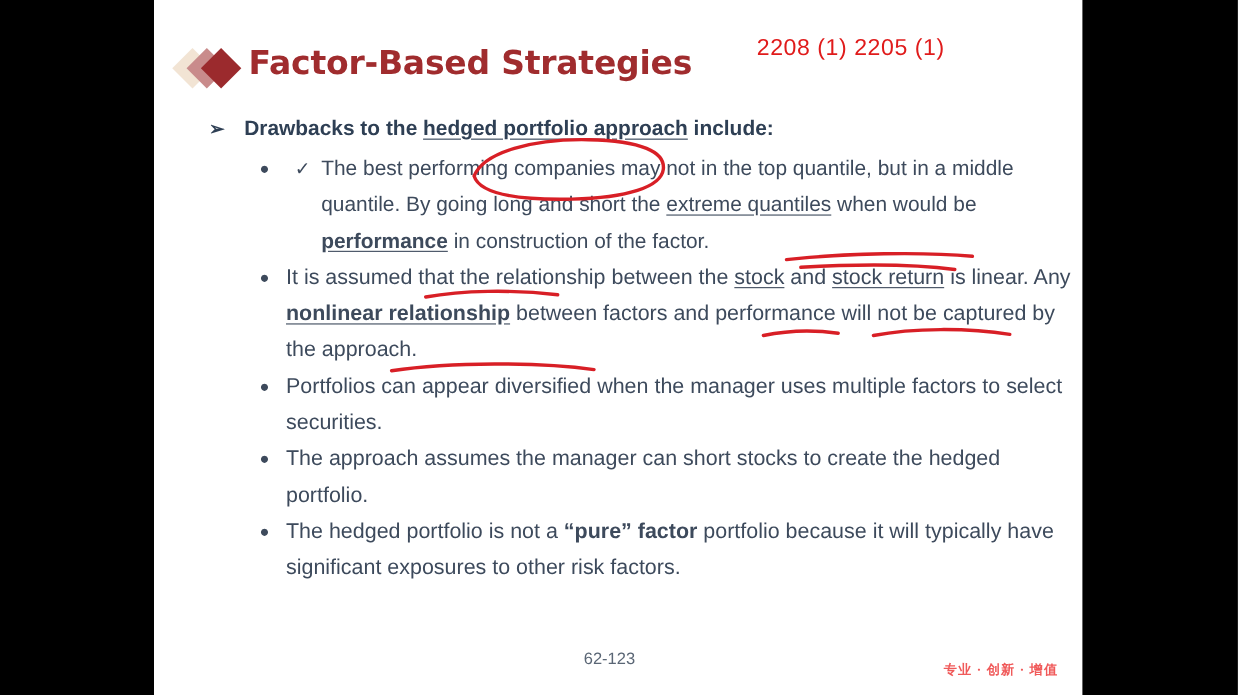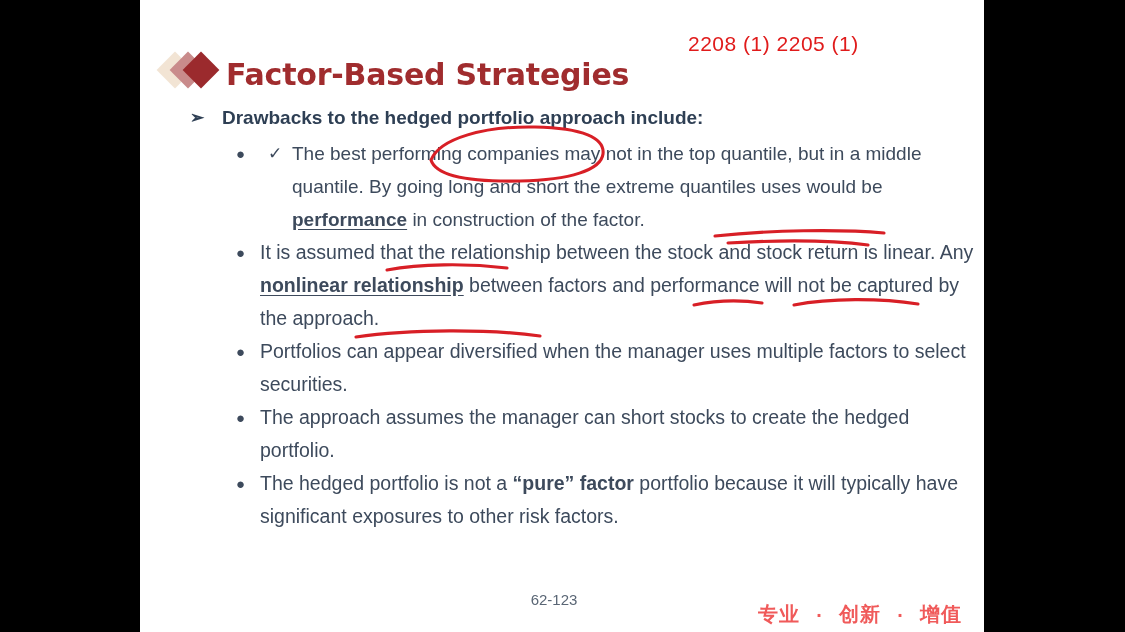--- a/index.html
+++ b/index.html
@@ -28,21 +28,21 @@
     background: #ffffff;
     overflow: hidden;
   }
 
   
   .title-row {
     position: absolute;
     left: 22px;
     top: 40px;
     display: flex;
-    align-items: flex-end;
+    align-items: flex-start;
     height: 52px;
   }
   .logo-diamonds {
     position: relative;
     width: 62px;
     height: 44px;
     flex: none;
   }
   .dia {
     position: absolute;
@@ -132,41 +132,41 @@
   }
   .lvl3 .marker {
     position: absolute;
     left: 80px;
     top: 0px;
     color: #3d4a5c;
     font-size: 17px;
     line-height: 33px;
   }
 
-  .u { text-underline-offset: 3px; margin-top: 10px; }
+  .u { text-decoration: underline; text-underline-offset: 3px; margin-top: 10px; }
   .b { font-weight: bold; }
   .bu { font-weight: bold; text-decoration: underline; text-underline-offset: 3px; }
 
   
   .page-num {
     position: absolute;
     left: 0;
     right: 16px;
     top: 591px;
     text-align: center;
     font-family: "Liberation Sans", sans-serif;
     font-size: 15px;
     color: #5a6675;
   }
   .brand-cn {
     position: absolute;
     right: 22px;
     top: 601px;
-    font-family: Liberation Mono, monospace;
-    font-size: 20px;
+    font-family: Liberation Serif, serif;
+    font-size: 12px;
     font-weight: bold;
     color: #f05a5a;
     letter-spacing: 1px;
     white-space: nowrap;
   }
 
   
   .ink {
     position: absolute;
     left: 0; top: 0;
@@ -196,21 +196,21 @@
 
       <div class="lvl1">
         <span class="marker">➢</span><span>Drawbacks to the </span><span class="u">hedged portfolio approach</span><span> include:</span>
       </div>
 
       <div class="lvl2">
         <span class="marker">●</span>
       </div>
 
       <div class="lvl3">
-        <span class="marker">✓</span><span>The best performing companies may not in the top quantile, but in a middle quantile. By going long and short the </span><span class="u">extreme quantiles</span><span> uses would be </span><span class="bu">performance</span><span> in construction of the factor.</span>
+        <span class="marker">✓</span><span>The best performing companies may not in the top quantile, but in a middle quantile. By going long and short the </span><span class="u">extreme quantiles</span><span> when would be </span><span class="bu">performance</span><span> in construction of the factor.</span>
       </div>
 
       <div class="lvl2">
         <span class="marker">●</span><span>It is assumed that the relationship between the </span><span class="u">stock</span><span> and </span><span class="u">stock return</span><span> is linear. Any </span><span class="bu">nonlinear relationship</span><span> between factors and performance will not be captured by the approach.</span>
       </div>
 
       <div class="lvl2">
         <span class="marker">●</span><span>Portfolios can appear diversified when the manager uses multiple factors to select securities.</span>
       </div>
 

